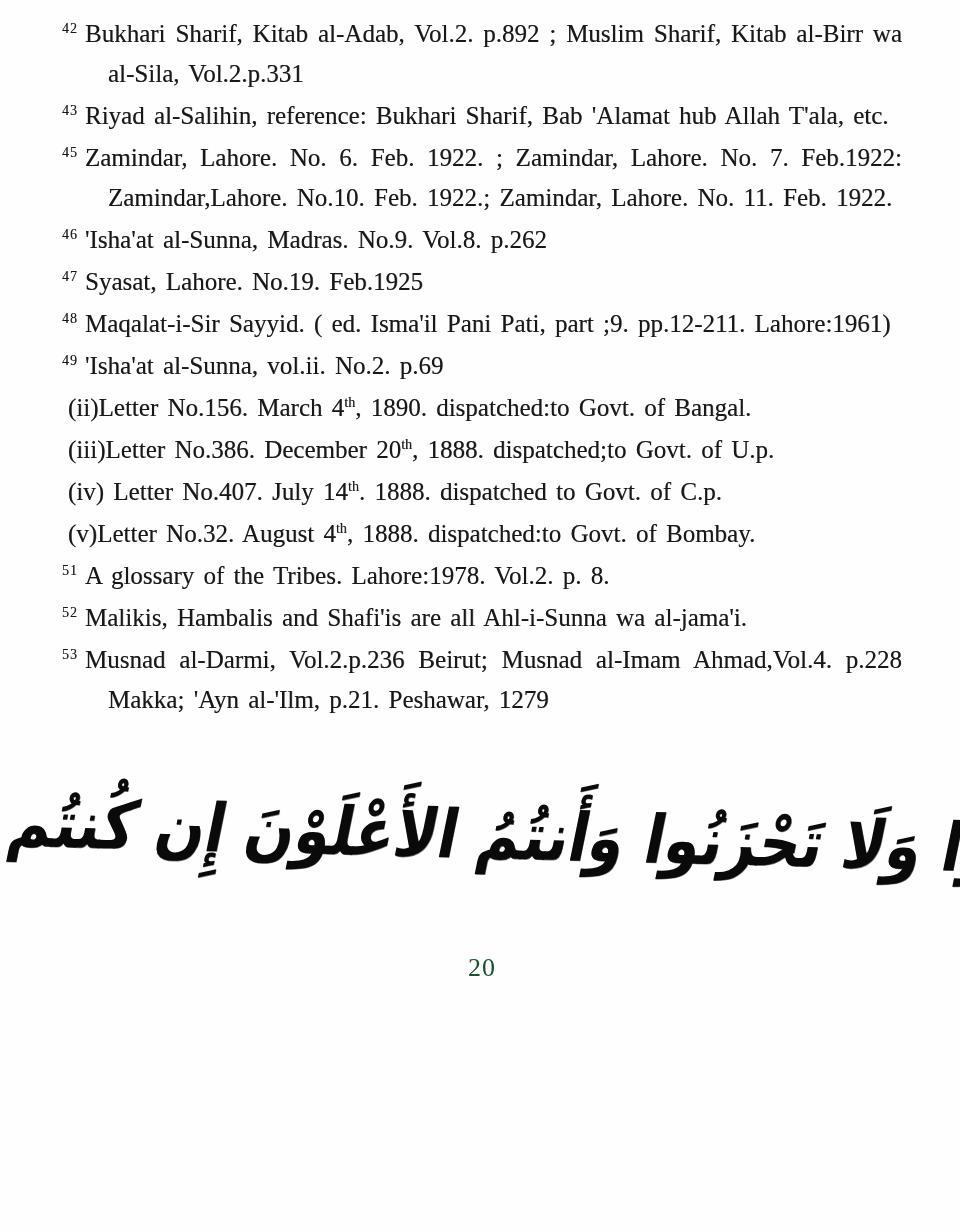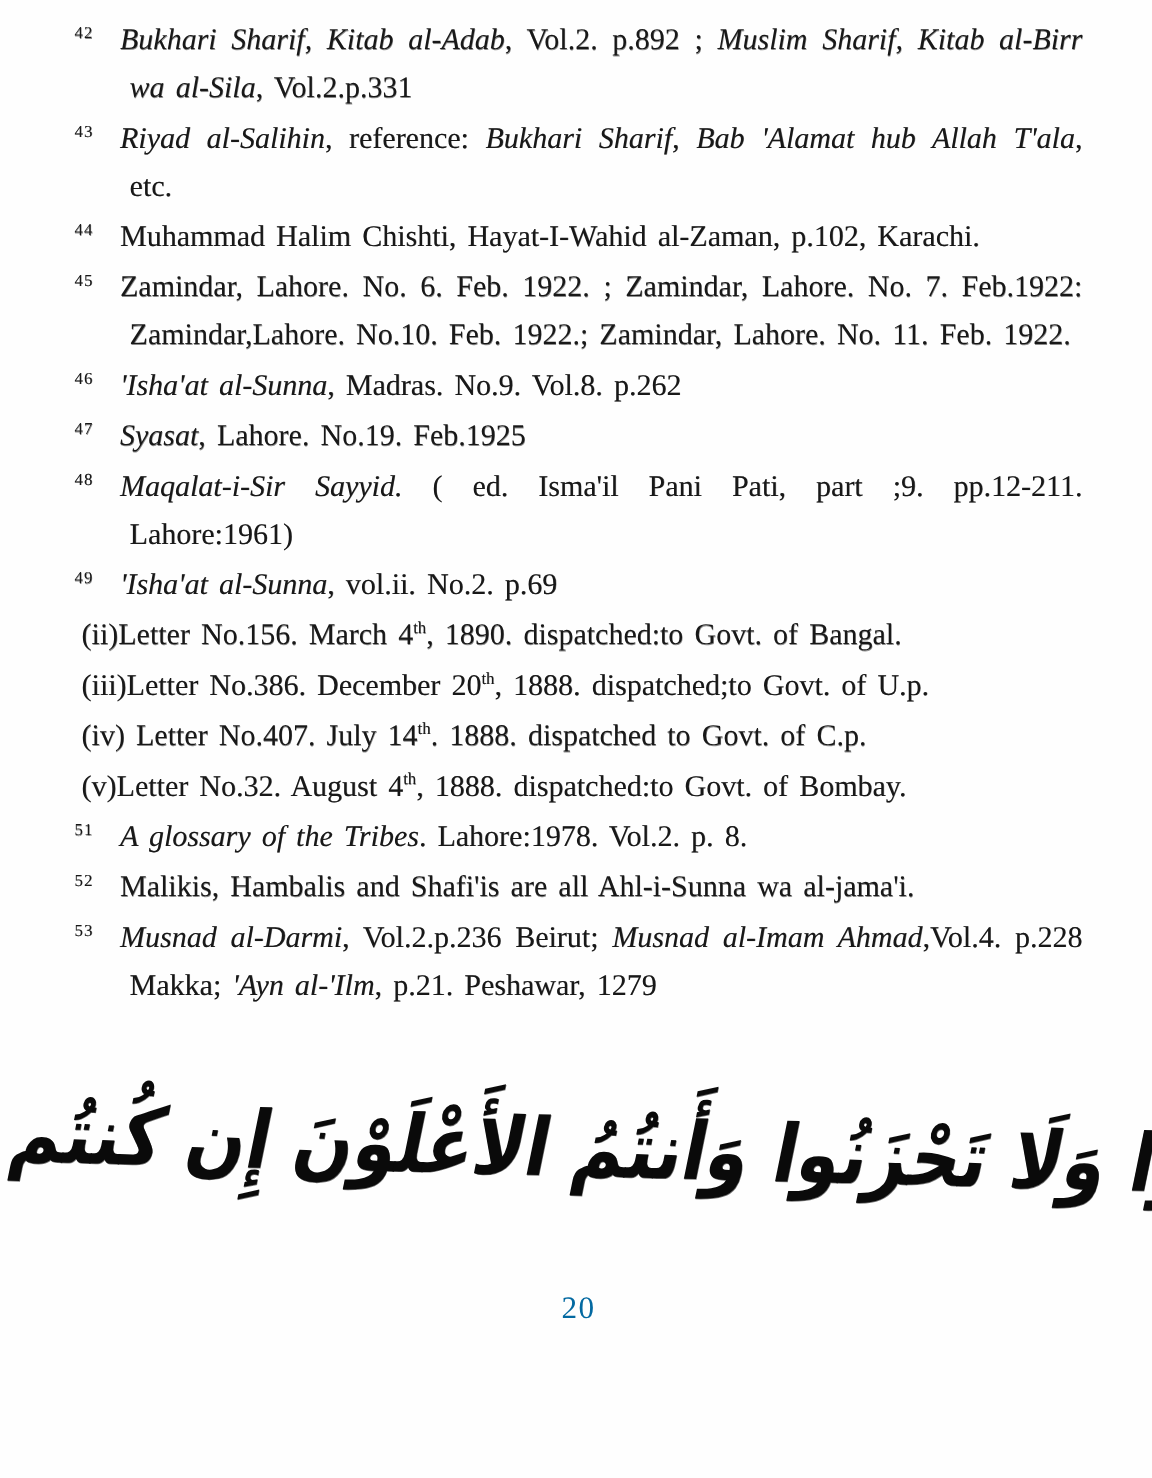--- a/index.html
+++ b/index.html
@@ -35,29 +35,28 @@
     padding-left: 46px;
     text-indent: -46px;
   }
   .footnotes p.fn.plain {
     padding-left: 6px;
     text-indent: 0;
   }
   .footnotes sup.marker {
     font-size: 14px;
     line-height: 0;
-    margin-right: 22px;
+    margin-right: 7px;
     letter-spacing: 1px;
   }
   .footnotes sup.ord {
     font-size: 14px;
     line-height: 0;
   }
   .footnotes .it {
-    font-style: italic;
   }
   
   .calligraphy-band {
     margin-top: 22px;
     height: 185px;
     display: flex;
     align-items: center;
     justify-content: center;
     overflow: visible;
   }
@@ -71,32 +70,31 @@
     color: #0a0a0a;
     transform: rotate(1.5deg) skewX(-10deg) scaleY(1.15);
     text-shadow: 0.5px 0.5px 0 rgba(0,0,0,0.55);
   }
   
   .page-number {
     margin-top: 26px;
     text-align: center;
     font-size: 26px;
     letter-spacing: 1px;
-    color: #0369a1;
+    color: #14532d;
   }
 </style>
 </head>
 <body>
 
 <div class="page">
 
   <main class="footnotes">
       <p class="fn"><sup class="marker">42</sup><span class="it">Bukhari Sharif, Kitab al-Adab</span><span>, Vol.2. p.892 ;  </span><span class="it">Muslim Sharif, Kitab al-Birr wa al-Sila</span><span>, Vol.2.p.331</span></p>
       <p class="fn"><sup class="marker">43</sup><span class="it">Riyad al-Salihin</span><span>, reference: </span><span class="it">Bukhari Sharif, Bab 'Alamat hub Allah T'ala</span><span>, etc.</span></p>
-      <p class="fn"><sup class="marker">44</sup><span>Muhammad Halim Chishti, Hayat-I-Wahid al-Zaman, p.102, Karachi.</span></p>
       <p class="fn"><sup class="marker">45</sup><span>Zamindar, Lahore. No. 6. Feb. 1922. ;  Zamindar, Lahore. No. 7. Feb.1922:  Zamindar,Lahore. No.10. Feb. 1922.;  Zamindar, Lahore. No. 11. Feb. 1922.</span></p>
       <p class="fn"><sup class="marker">46</sup><span class="it">'Isha'at al-Sunna</span><span>, Madras. No.9. Vol.8. p.262</span></p>
       <p class="fn"><sup class="marker">47</sup><span class="it">Syasat</span><span>, Lahore. No.19. Feb.1925</span></p>
       <p class="fn"><sup class="marker">48</sup><span class="it">Maqalat-i-Sir Sayyid.</span><span> ( ed. Isma'il Pani Pati, part ;9. pp.12-211. Lahore:1961)</span></p>
       <p class="fn"><sup class="marker">49</sup><span class="it">'Isha'at al-Sunna</span><span>, vol.ii. No.2. p.69</span></p>
       <p class="fn plain"><span>(ii)Letter No.156. March 4</span><sup class="ord">th</sup><span>, 1890. dispatched:to Govt. of Bangal.</span></p>
       <p class="fn plain"><span>(iii)Letter No.386. December 20</span><sup class="ord">th</sup><span>, 1888. dispatched;to Govt. of U.p.</span></p>
       <p class="fn plain"><span>(iv) Letter No.407. July 14</span><sup class="ord">th</sup><span>. 1888. dispatched to Govt. of C.p.</span></p>
       <p class="fn plain"><span>(v)Letter No.32. August 4</span><sup class="ord">th</sup><span>, 1888. dispatched:to Govt. of Bombay.</span></p>
       <p class="fn"><sup class="marker">51</sup><span class="it">A glossary of the Tribes</span><span>. Lahore:1978. Vol.2. p. 8.</span></p>

